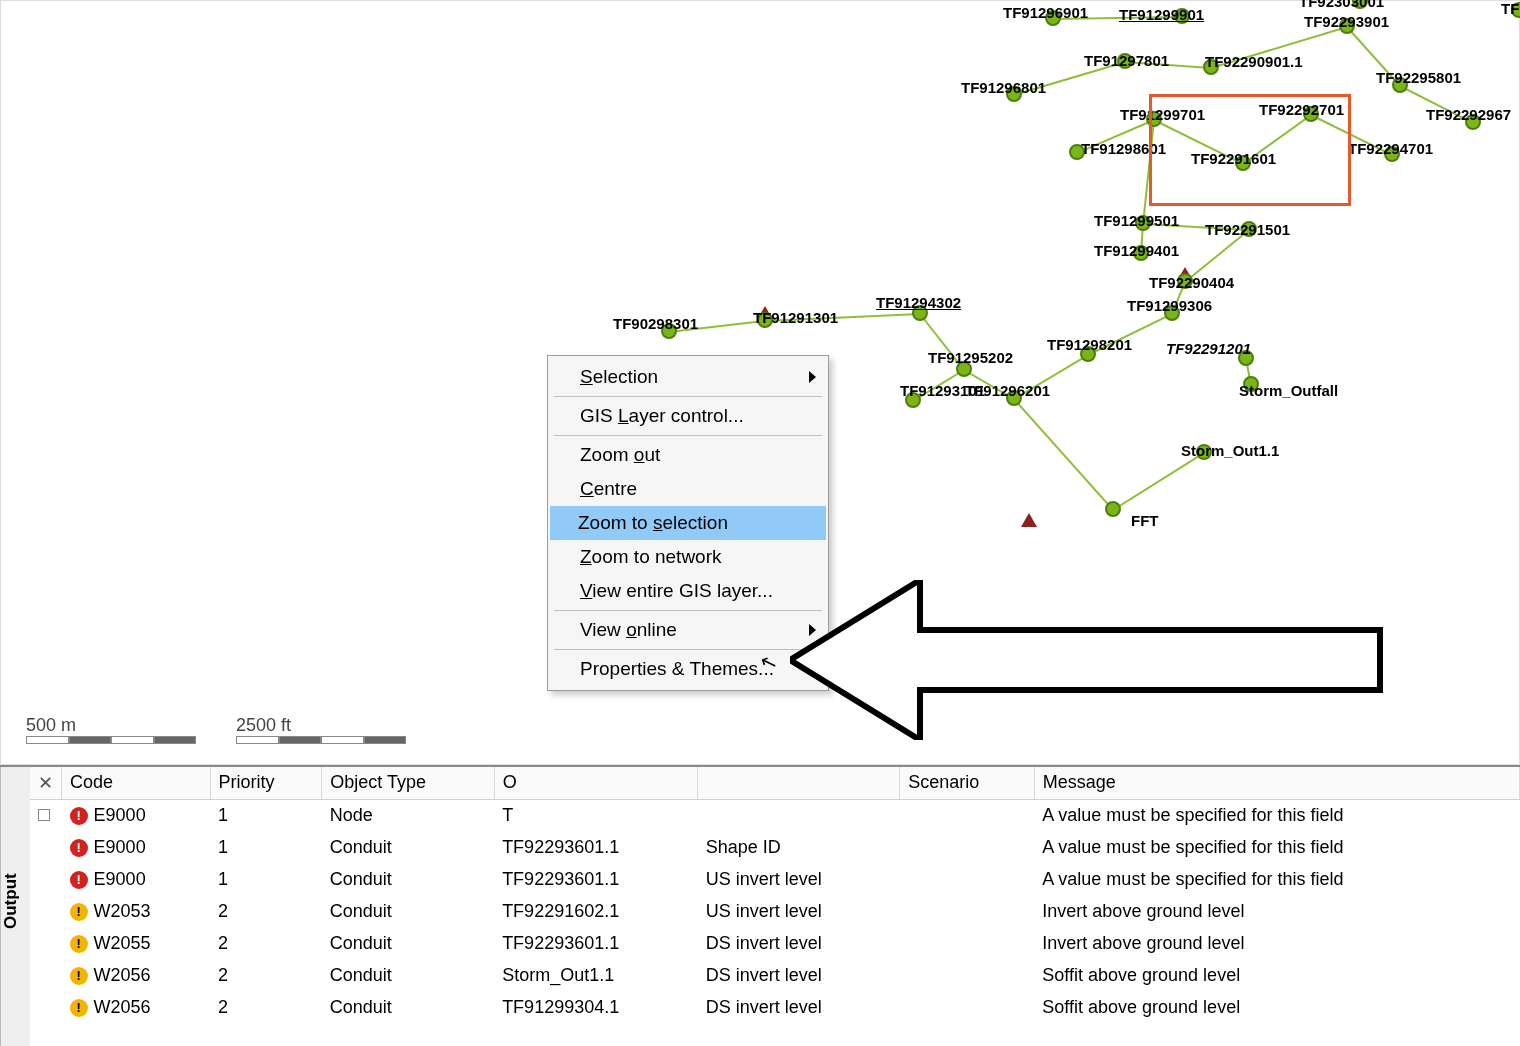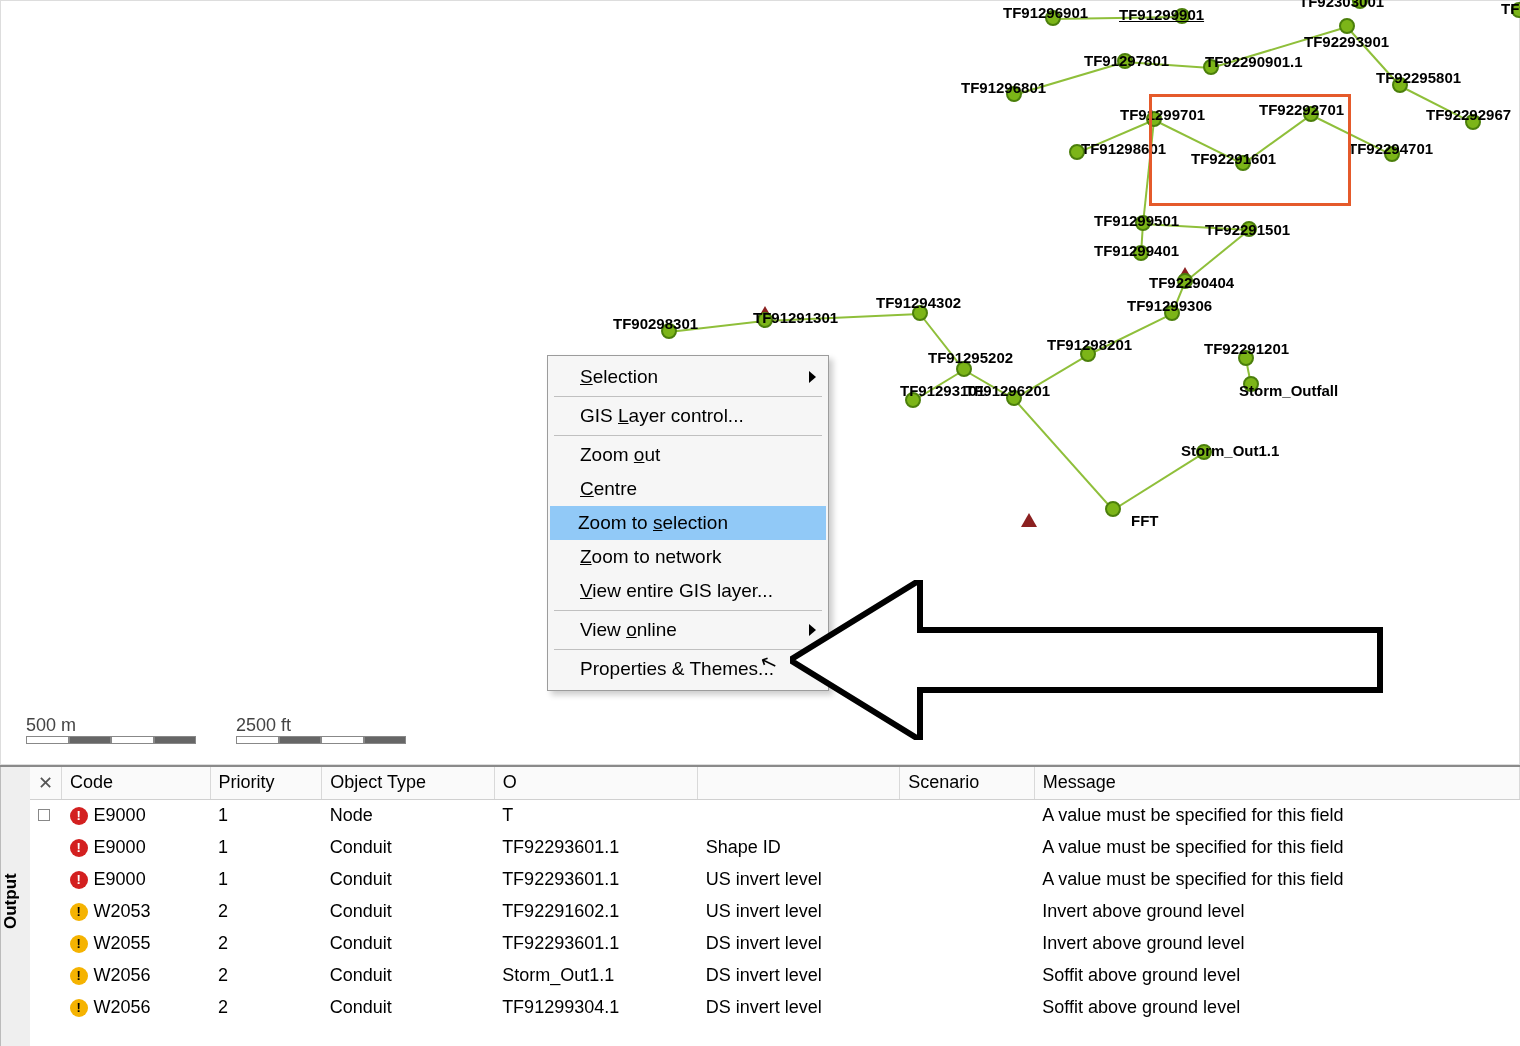--- a/index.html
+++ b/index.html
@@ -168,35 +168,35 @@
       <div class="tri-marker" style="left: 764px; top: 319px;"></div>
       <div class="tri-marker" style="left: 1184px; top: 280px;"></div>
       <div class="tri-marker" style="left: 1028px; top: 526px;"></div>
     </div>
   <div id="nodes-layer">
       <div class="node-dot" style="left: 668px; top: 330px;"></div>
       <div class="node-label" style="left: 612px; top: 314px;">TF90298301</div>
       <div class="node-dot" style="left: 764px; top: 319px;"></div>
       <div class="node-label" style="left: 752px; top: 308px;">TF91291301</div>
       <div class="node-dot" style="left: 919px; top: 312px;"></div>
-      <div class="node-label" style="left: 875px; top: 293px;">TF91294302</div>
+      <div class="node-label" style="left: 875px; top: 293px; text-decoration: underline;">TF91294302</div>
       <div class="node-dot" style="left: 963px; top: 368px;"></div>
       <div class="node-label" style="left: 927px; top: 348px;">TF91295202</div>
       <div class="node-dot" style="left: 912px; top: 399px;"></div>
       <div class="node-label" style="left: 899px; top: 381px;">TF91293101</div>
       <div class="node-dot" style="left: 1013px; top: 397px;"></div>
       <div class="node-label" style="left: 964px; top: 381px;">TF91296201</div>
       <div class="node-dot" style="left: 1087px; top: 353px;"></div>
       <div class="node-label" style="left: 1046px; top: 335px;">TF91298201</div>
       <div class="node-dot" style="left: 1171px; top: 312px;"></div>
       <div class="node-label" style="left: 1126px; top: 296px;">TF91299306</div>
       <div class="node-dot" style="left: 1184px; top: 280px;"></div>
       <div class="node-label" style="left: 1148px; top: 273px;">TF92290404</div>
       <div class="node-dot" style="left: 1245px; top: 357px;"></div>
-      <div class="node-label" style="left: 1203px; top: 339px;">TF92291201</div>
+      <div class="node-label" style="left: 1165px; top: 339px; font-style: italic;">TF92291201</div>
       <div class="node-dot" style="left: 1248px; top: 228px;"></div>
       <div class="node-label" style="left: 1204px; top: 220px;">TF92291501</div>
       <div class="node-dot" style="left: 1142px; top: 222px;"></div>
       <div class="node-label" style="left: 1093px; top: 211px;">TF91299501</div>
       <div class="node-dot" style="left: 1140px; top: 252px;"></div>
       <div class="node-label" style="left: 1093px; top: 241px;">TF91299401</div>
       <div class="node-dot" style="left: 1153px; top: 118px;"></div>
       <div class="node-label" style="left: 1119px; top: 105px;">TF91299701</div>
       <div class="node-dot" style="left: 1076px; top: 151px;"></div>
       <div class="node-label" style="left: 1080px; top: 139px;">TF91298601</div>
@@ -210,21 +210,21 @@
       <div class="node-label" style="left: 960px; top: 78px;">TF91296801</div>
       <div class="node-dot" style="left: 1124px; top: 60px;"></div>
       <div class="node-label" style="left: 1083px; top: 51px;">TF91297801</div>
       <div class="node-dot" style="left: 1210px; top: 66px;"></div>
       <div class="node-label" style="left: 1204px; top: 52px;">TF92290901.1</div>
       <div class="node-dot" style="left: 1399px; top: 84px;"></div>
       <div class="node-label" style="left: 1375px; top: 68px;">TF92295801</div>
       <div class="node-dot" style="left: 1472px; top: 121px;"></div>
       <div class="node-label" style="left: 1425px; top: 105px;">TF92292967</div>
       <div class="node-dot" style="left: 1346px; top: 25px;"></div>
-      <div class="node-label" style="left: 1303px; top: 12px; margin-top: 20px;">TF92293901</div>
+      <div class="node-label" style="left: 1303px; top: 12px;">TF92293901</div>
       <div class="node-dot" style="left: 1181px; top: 15px;"></div>
       <div class="node-label" style="left: 1118px; top: 5px; text-decoration: underline;">TF91299901</div>
       <div class="node-dot" style="left: 1052px; top: 17px;"></div>
       <div class="node-label" style="left: 1002px; top: 3px;">TF91296901</div>
       <div class="node-dot" style="left: 1359px; top: 0px;"></div>
       <div class="node-label" style="left: 1298px; top: -8px;">TF92303001</div>
       <div class="node-dot" style="left: 1518px; top: 9px;"></div>
       <div class="node-label" style="left: 1500px; top: -1px;">TF92</div>
       <div class="node-dot" style="left: 1250px; top: 383px;"></div>
       <div class="node-label" style="left: 1238px; top: 381px;">Storm_Outfall</div>

